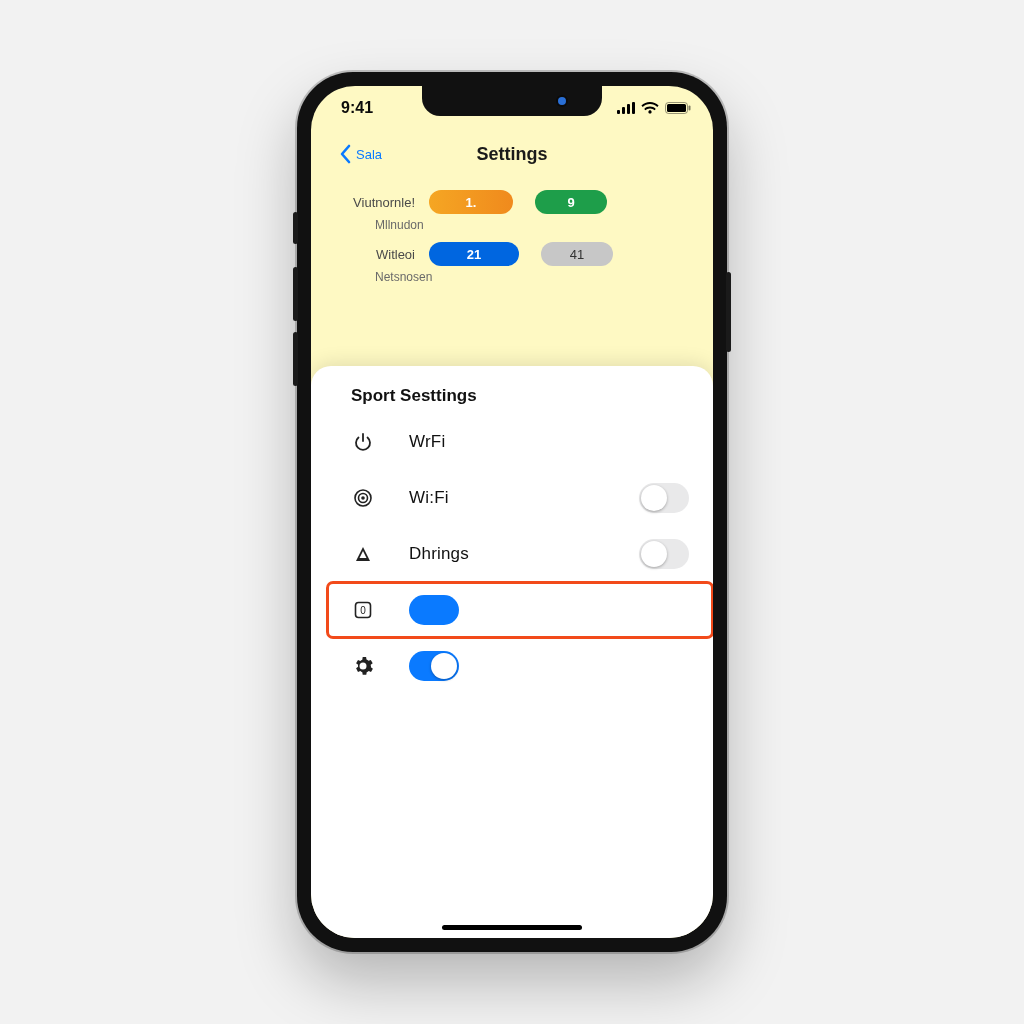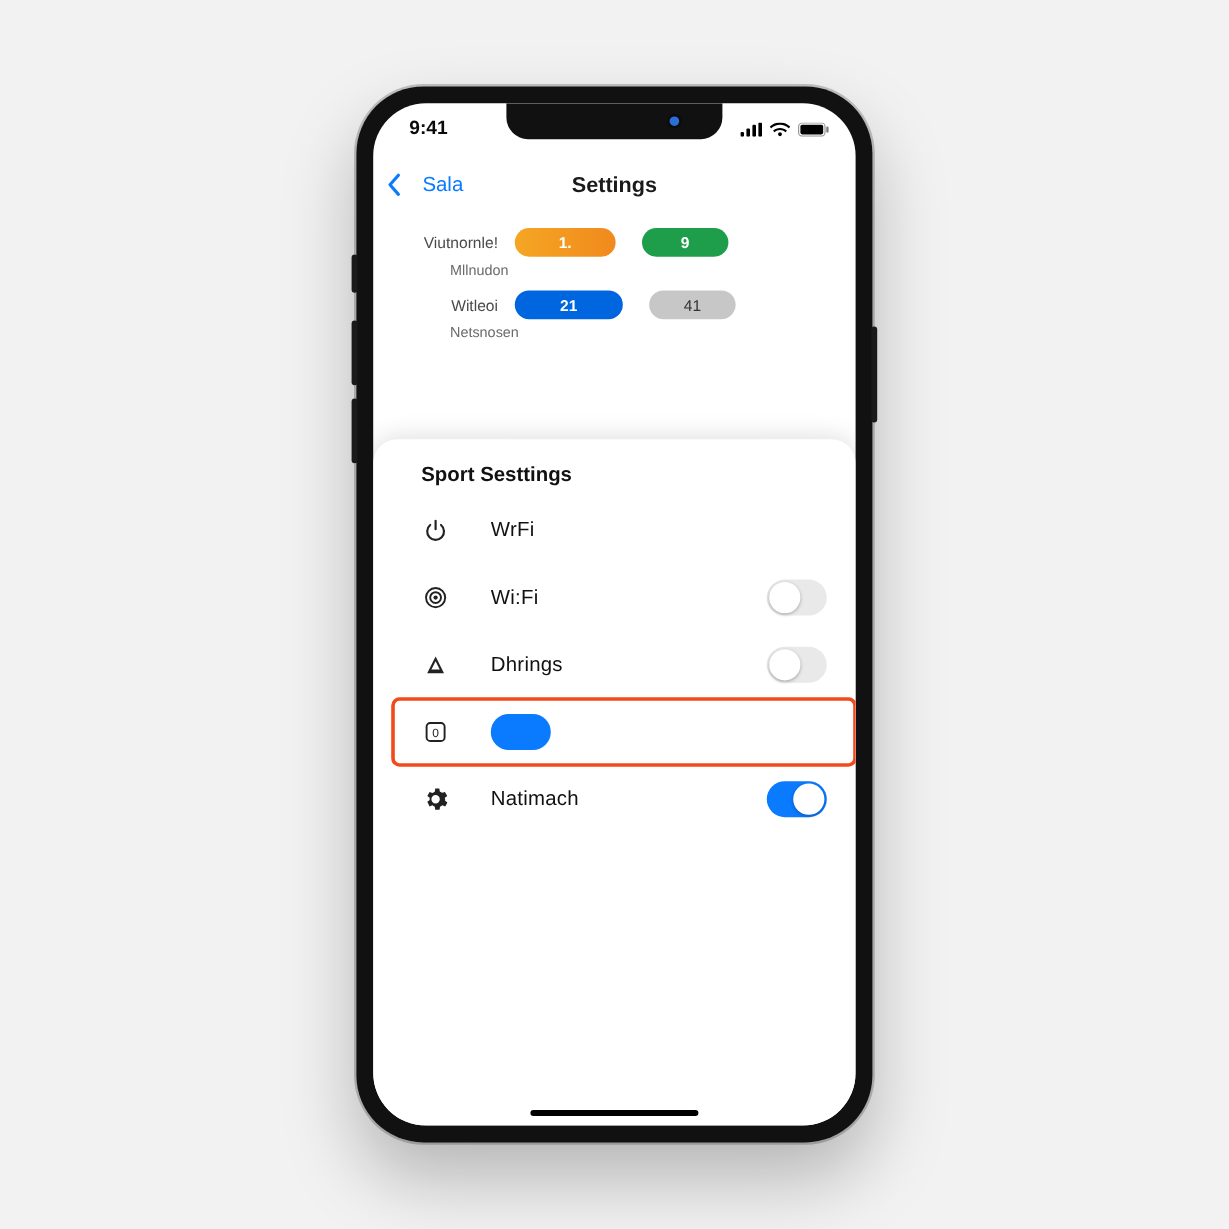--- a/index.html
+++ b/index.html
@@ -18,21 +18,21 @@
     box-shadow: 0 30px 60px rgba(0,0,0,.25), 0 0 0 2px rgba(0,0,0,.2);
     position: relative;
   }
   .side-btn { position: absolute; background: #1a1a1a; border-radius: 3px; }
   .side-btn.left1 { left: -4px; top: 140px; width: 5px; height: 32px; }
   .side-btn.left2 { left: -4px; top: 195px; width: 5px; height: 54px; }
   .side-btn.left3 { left: -4px; top: 260px; width: 5px; height: 54px; }
   .side-btn.right1 { right: -4px; top: 200px; width: 5px; height: 80px; }
   .screen {
     width: 100%; height: 100%;
-    background: #ffffff;
+    background: #fef9c3;
     border-radius: 44px;
     overflow: hidden;
     position: relative;
   }
   .notch {
     position: absolute; top: 0; left: 50%; transform: translateX(-50%);
     width: 180px; height: 30px; background: #111;
     border-bottom-left-radius: 18px; border-bottom-right-radius: 18px;
     z-index: 50;
     display: flex; align-items: center; justify-content: flex-end;
@@ -43,21 +43,21 @@
     height: 44px; display: flex; align-items: center; justify-content: space-between;
     padding: 0 22px 0 30px; font-weight: 600; font-size: 16px; color: #0b0b0b;
     position: relative; z-index: 10;
   }
   .status-icons { display: flex; align-items: center; gap: 6px; }
   .status-icons svg { display: block; }
   .navbar {
     height: 48px; display: flex; align-items: center; justify-content: center;
     position: relative;
   }
-  .back { position: absolute; left: 11px; display: flex; align-items: center; color: #0a7aff; font-size: 17px; gap: 18px; }
+  .back { position: absolute; left: 28px; display: flex; align-items: center; color: #0a7aff; font-size: 13px; gap: 5px; }
   .title { font-weight: 700; font-size: 18px; color: #1a1a1a; }
   .content-top { padding: 12px 24px 0 24px; }
   .stat-row { display: flex; align-items: center; gap: 14px; font-size: 14px; color: #4a4a4a; margin-bottom: 4px; }
   .stat-label { width: 80px; text-align: right; font-size: 13px; }
   .stat-sub { font-size: 12px; color: #6a6a6a; margin-left: 40px; margin-bottom: 10px; }
   .bar { height: 24px; border-radius: 12px; display: flex; align-items: center; justify-content: center; color: #fff; font-size: 13px; font-weight: 600; }
   .bar.orange { background: linear-gradient(90deg,#f5a623,#f08a1d); width: 84px; }
   .bar.green { background: #1e9e4a; width: 72px; margin-left: 8px; }
   .bar.blue { background: #0066e0; width: 90px; }
   .bar.gray { background: #c7c7c7; color: #333; width: 72px; margin-left: 8px; font-weight: 500; }
@@ -210,21 +210,20 @@
         </span>
         <div class="toggle on solid"></div>
       </div>
 
       <div class="row">
         <span class="icon">
           <svg width="20" height="20" viewBox="0 0 20 20">
               <path d="M10 6.5a3.5 3.5 0 1 0 0 7 3.5 3.5 0 0 0 0-7zm8 3.5a8 8 0 0 1-.1 1.2l2 1.5-1.9 3.3-2.3-.9a8 8 0 0 1-2 1.2l-.4 2.5H9.7l-.4-2.5a8 8 0 0 1-2-1.2l-2.3.9L3.1 12.2l2-1.5A8 8 0 0 1 5 10c0-.4 0-.8.1-1.2l-2-1.5L5 4l2.3.9a8 8 0 0 1 2-1.2L9.7 1h3.4l.4 2.5a8 8 0 0 1 2 1.2L17.8 4l1.9 3.3-2 1.5c.1.4.1.8.1 1.2z" fill="#222"></path>
             </svg>
         </span>
-        <span class="label">Natimach</span>
         <div class="toggle on">
             <div class="knob"></div>
           </div>
       </div>
 
       <div class="home-indicator"></div>
     </div>
   </div>
 </div>
 

